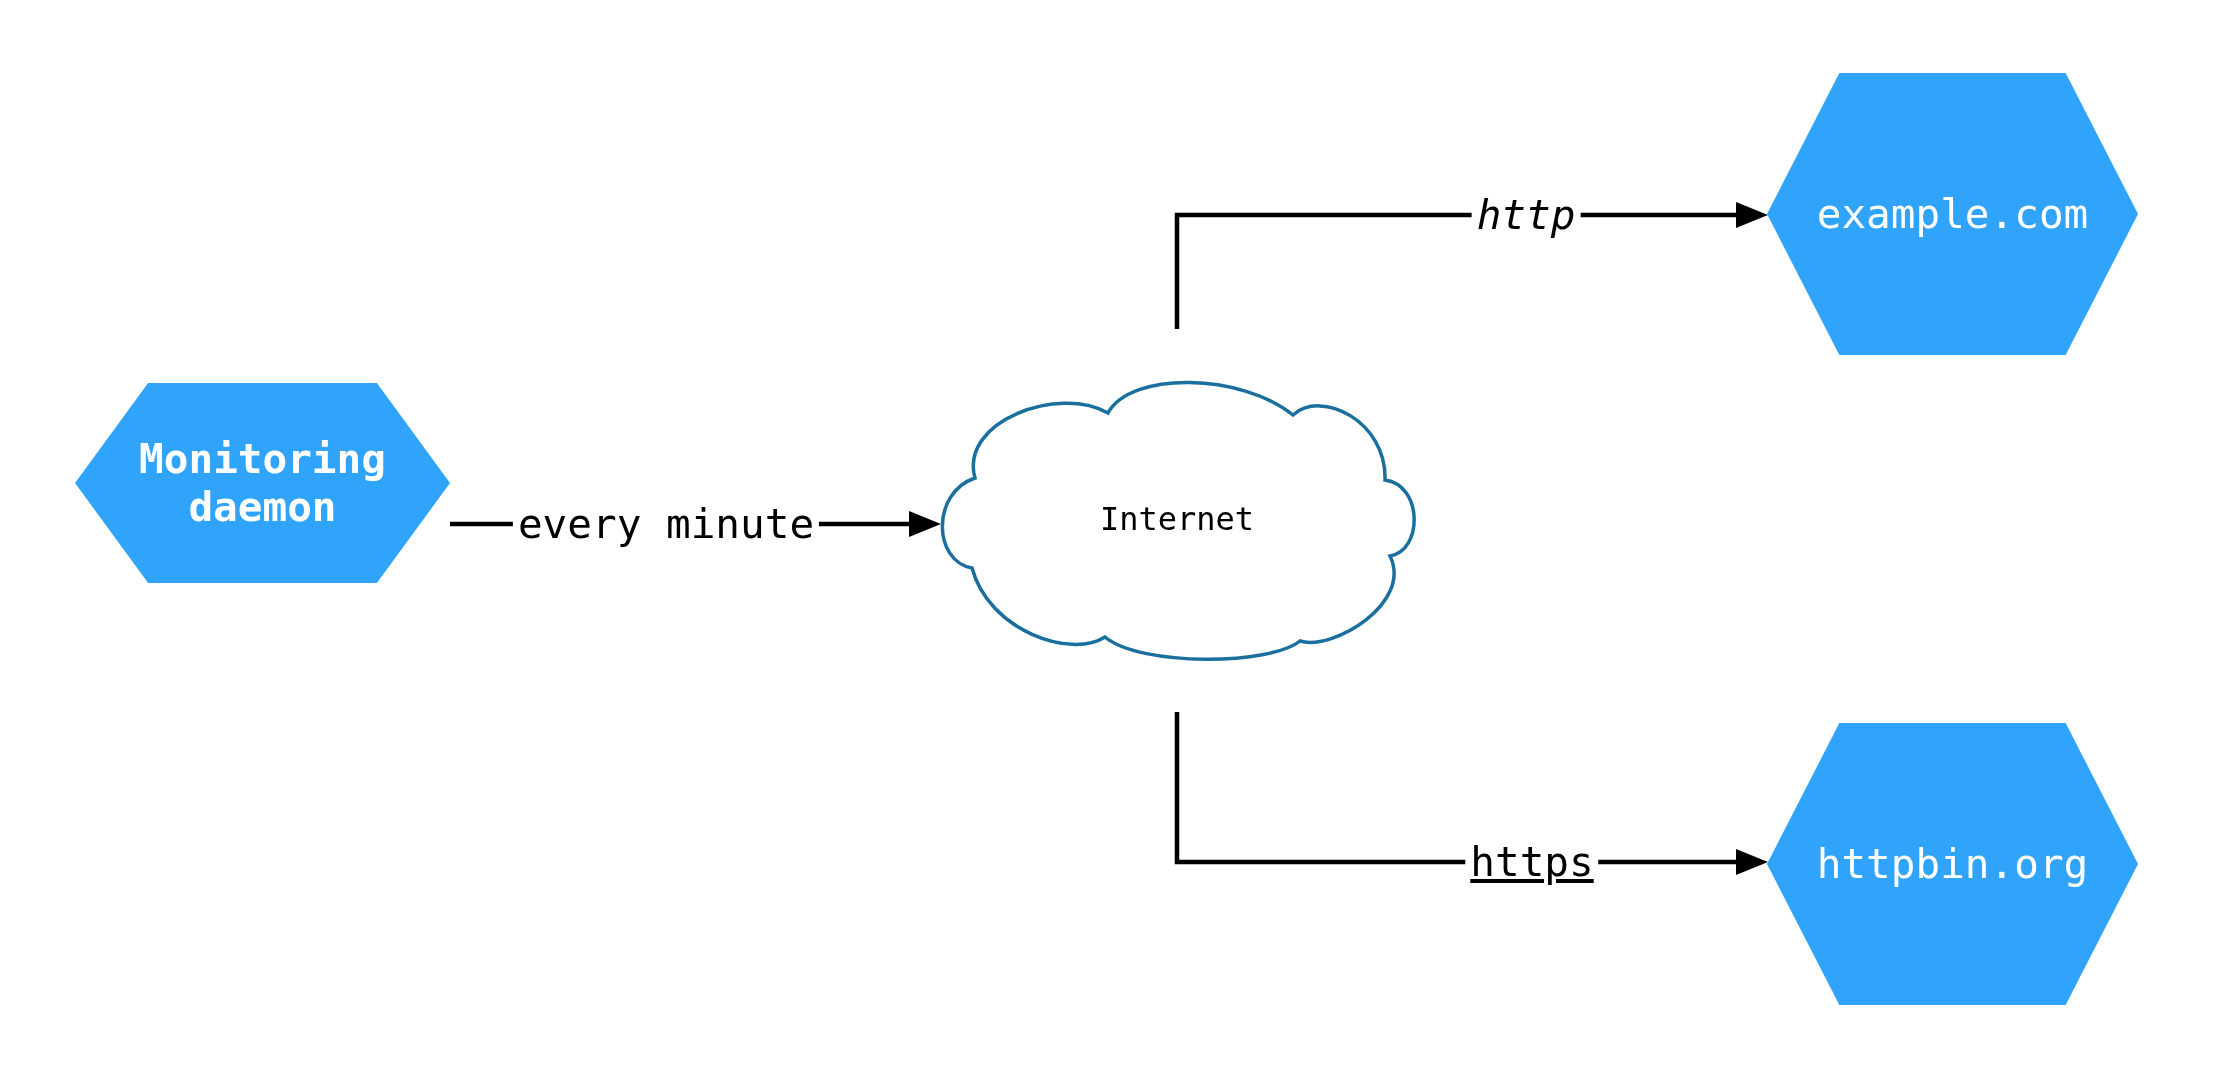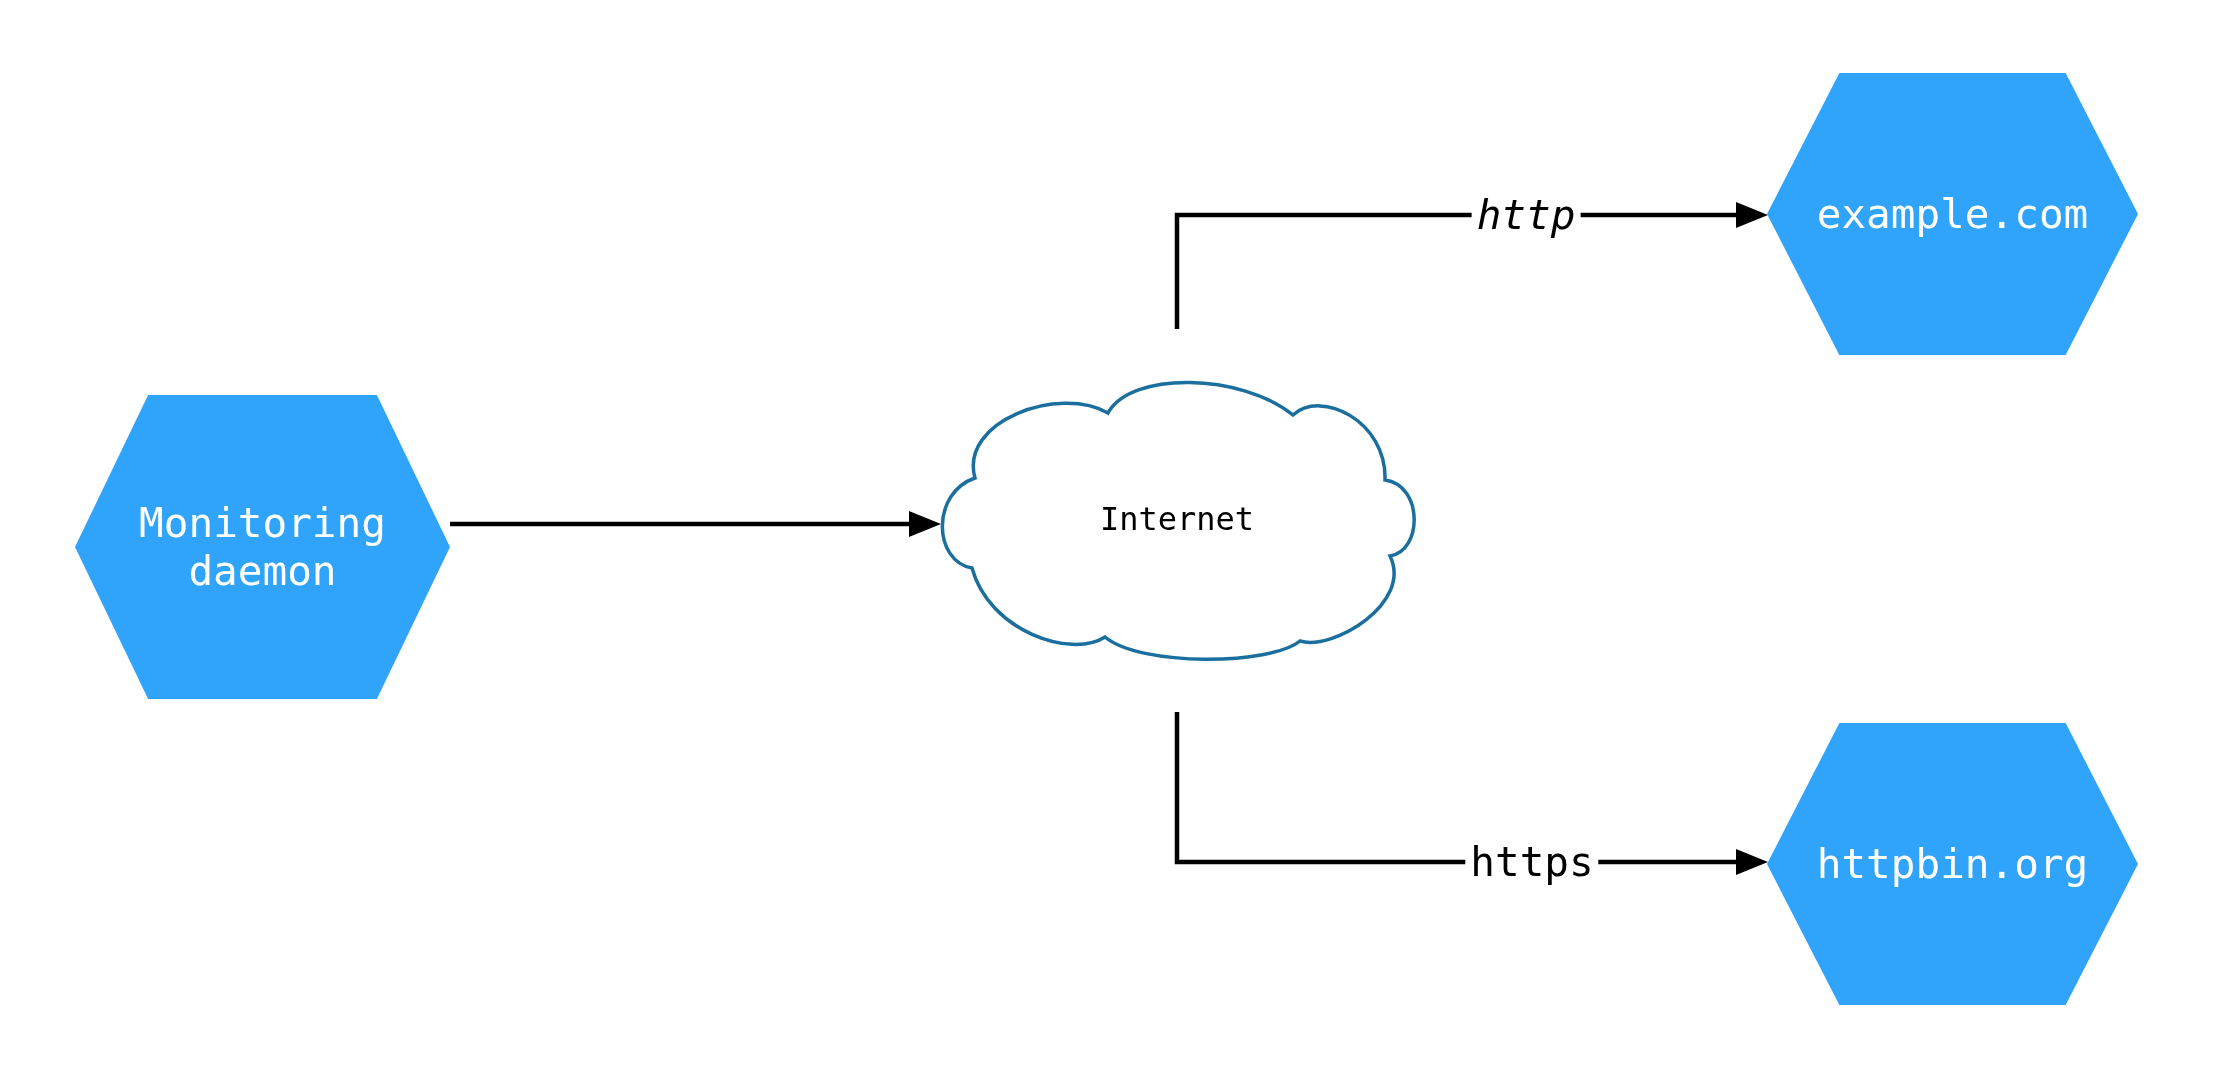--- a/index.html
+++ b/index.html
@@ -44,21 +44,21 @@
     background: var(--node-fill);
     clip-path: polygon(0% 50%, 19.5% 0%, 80.5% 0%, 100% 50%, 80.5% 100%, 19.5% 100%);
     display: flex;
     align-items: center;
     justify-content: center;
     text-align: center;
     color: var(--node-text);
     font-size: 41px;
     line-height: 48px;
   }
-  .hex-monitoring { left: 75px;   top: 395px; width: 375px; height: 304px; }
+  .hex-monitoring { left: 75px;   top: 383px; width: 375px; height: 200px; font-weight: bold; }
   .hex-example    { left: 1767px; top: 73px;  width: 371px; height: 282px; }
   .hex-httpbin    { left: 1767px; top: 723px; width: 371px; height: 282px; }
   .hex-monitoring .hex-label { width: 280px; }
   .node-label-dark {
     position: absolute;
     transform: translate(-50%, -50%);
     color: var(--label-text);
     font-size: 32px;
     white-space: nowrap;
   }
@@ -67,21 +67,21 @@
     position: absolute;
     transform: translate(-50%, -50%);
     background: var(--background);
     color: var(--label-text);
     font-size: 41px;
     white-space: nowrap;
     padding: 0 5px;
   }
   .edge-label-every-minute { left: 666px;  top: 524px; }
   .edge-label-http         { left: 1526px; top: 215px; font-style: italic; }
-  .edge-label-https        { left: 1532px; top: 862px; }
+  .edge-label-https        { left: 1532px; top: 862px; text-decoration: underline; }
 </style>
 </head>
 <body>
 
 <div class="canvas">
 
   <svg class="layer" width="2213" height="1076" viewBox="0 0 2213 1076">
 
     <line class="edge-line" x1="450" y1="524" x2="909" y2="524"></line>
     <polygon class="arrowhead" points="941,524 909,511 909,537"></polygon>
@@ -111,16 +111,17 @@
   <div class="node-label-dark cloud-label">Internet</div>
 
   <div class="hex hex-example">
     <span class="hex-label">example.com</span>
   </div>
 
   <div class="hex hex-httpbin">
     <span class="hex-label">httpbin.org</span>
   </div>
 
+  <div class="edge-label edge-label-every-minute">every minute</div>
   <div class="edge-label edge-label-http">http</div>
   <div class="edge-label edge-label-https">https</div>
 
 </div>
 
 </body></html>

